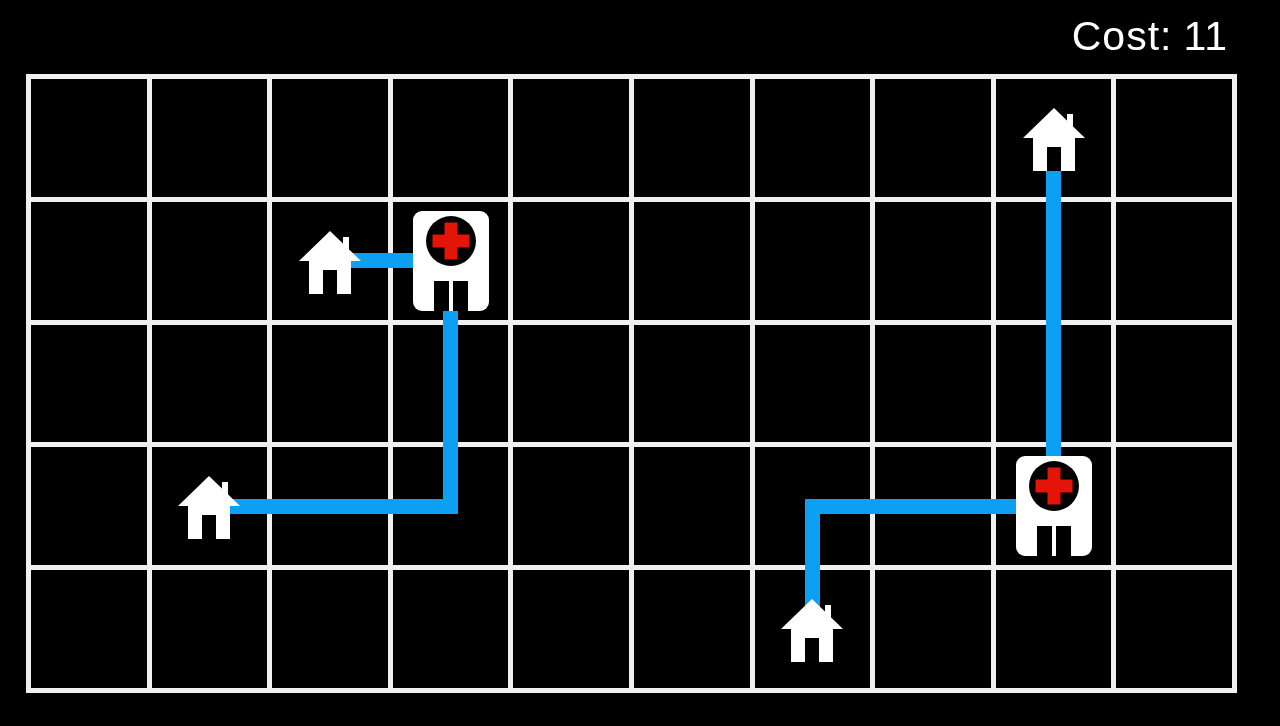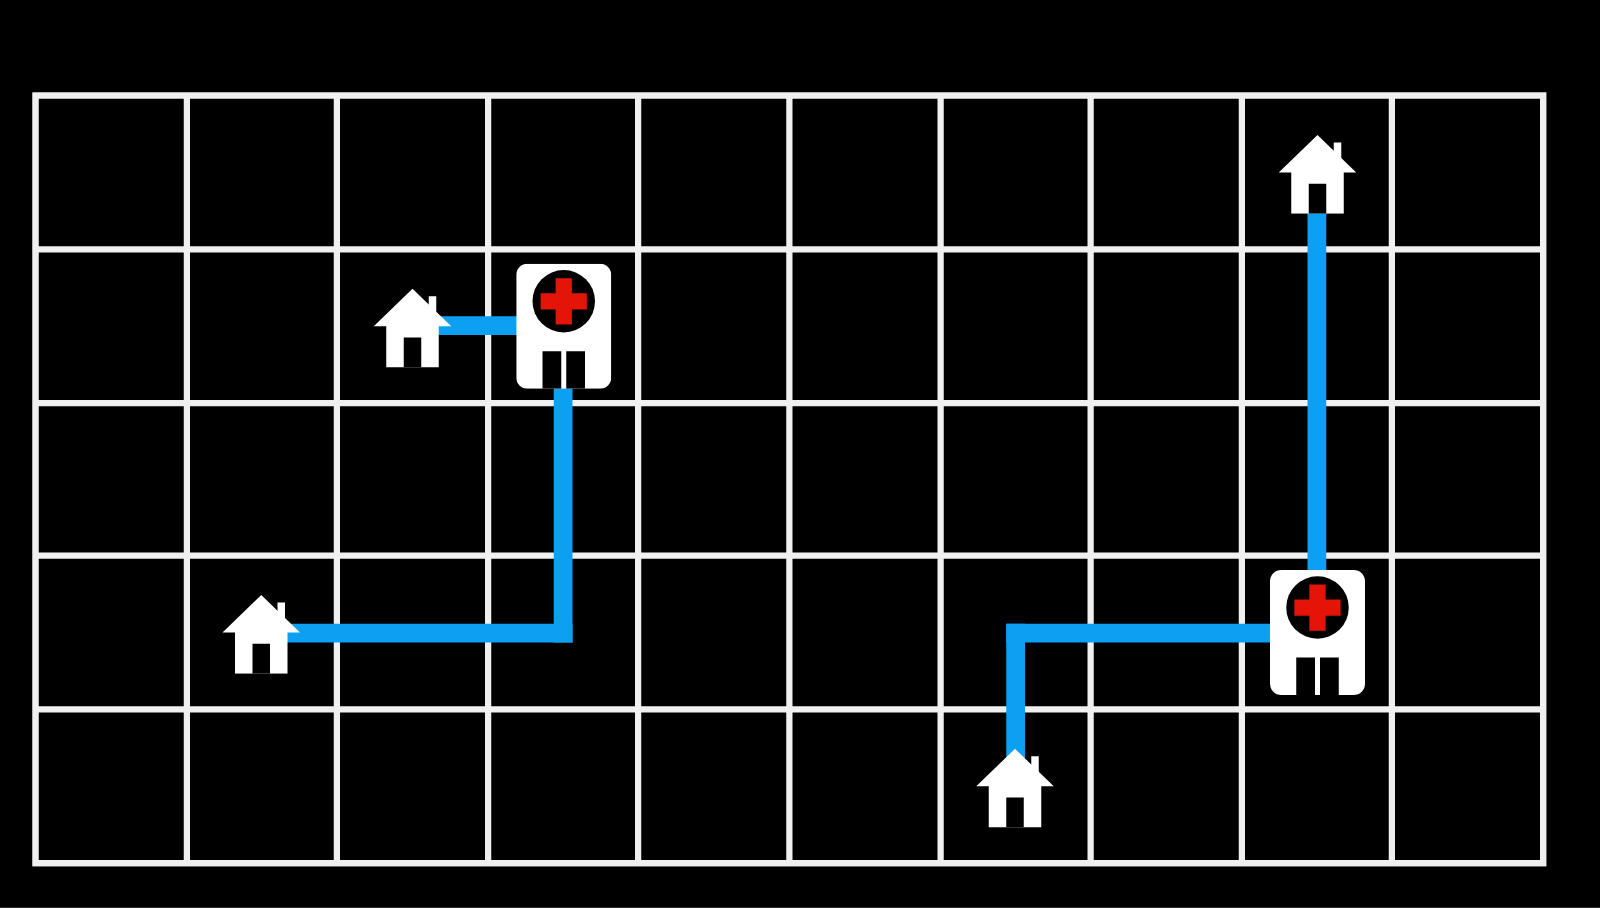--- a/index.html
+++ b/index.html
@@ -58,20 +58,24 @@
   .piece svg{display:block;width:100%;height:100%;}
   .fill-white{fill:var(--icon-white);}
   .fill-black{fill:var(--icon-black);}
   .fill-red{fill:var(--cross-red);}
 </style>
 </head>
 <body>
 
 <div id="stage">
 
+  <div id="cost-display">
+    <span>Cost:</span>
+    <span>11</span>
+  </div>
 
   <div id="grid-board" style="grid-template-columns: repeat(10, 1fr); grid-template-rows: repeat(5, 1fr);">
       <div class="grid-cell"></div>
       <div class="grid-cell"></div>
       <div class="grid-cell"></div>
       <div class="grid-cell"></div>
       <div class="grid-cell"></div>
       <div class="grid-cell"></div>
       <div class="grid-cell"></div>
       <div class="grid-cell"></div>

